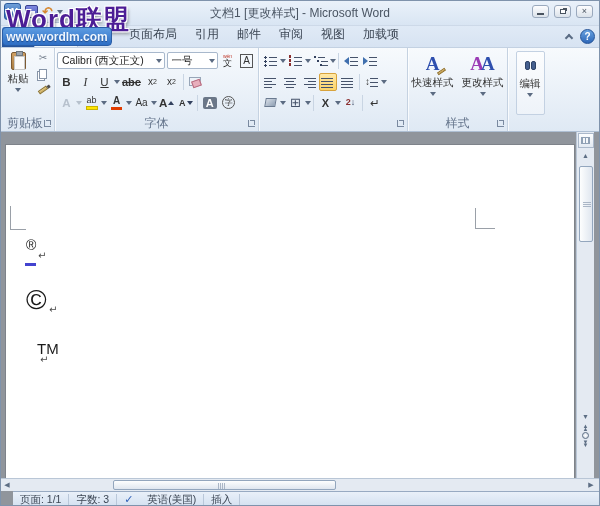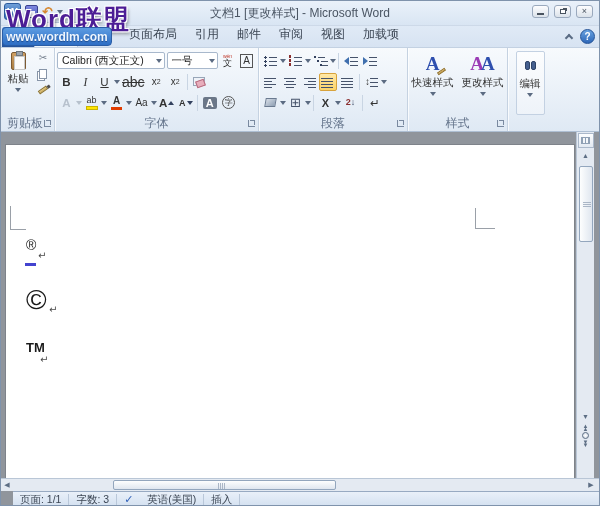--- a/index.html
+++ b/index.html
@@ -63,21 +63,21 @@
   .copy-ic{width:8px;height:10px;border:1px solid #8795a8;background:#fff;box-shadow:-2px 2px 0 -1px #fff,-2px 2px 0 0 #8795a8;}
   .painter{width:10px;height:4px;background:linear-gradient(#e9d08c,#c8a347);border:1px solid #8d7430;transform:rotate(-35deg);position:relative;}
   .painter::after{content:"";position:absolute;right:-4px;top:0;width:3px;height:3px;background:#4d4d4d;}
   
   .phon{display:flex;flex-direction:column;align-items:center;line-height:1;font-size:9px;color:#333;}
   .phon b{font-size:5px;color:#c0392b;font-weight:normal;}
   .boxA{border:1px solid #555;padding:0 2px;font-size:10px;line-height:12px;}
   .eraser{width:12px;height:9px;background:#eef2f8;border:1px solid #98a6b8;position:relative;}
   .eraser::after{content:"";position:absolute;right:-1px;bottom:-2px;width:7px;height:5px;background:#e8aebc;border:1px solid #b46a7e;transform:rotate(-20deg);}
   .u-btn{text-decoration:underline;}
-  .strike-btn{text-decoration:line-through;font-size:14px;}
+  .strike-btn{text-decoration:line-through;font-size:11px;font-weight:bold;}
   .gray-dis{color:#b7c1cd;}
   .hl-wrap{display:flex;flex-direction:column;align-items:center;line-height:1;}
   .hl-wrap .bar{width:12px;height:4px;background:#ffe400;border:1px solid #c9b400;margin-top:1px;}
   .fc-wrap{display:flex;flex-direction:column;align-items:center;line-height:1;font-weight:bold;}
   .fc-wrap .bar{width:11px;height:3px;background:#e03c00;margin-top:1px;}
   .tinyup{display:inline-block;width:0;height:0;border-left:3px solid transparent;border-right:3px solid transparent;border-bottom:4px solid #33415e;margin-left:1px;vertical-align:top;}
   .tinydn{display:inline-block;width:0;height:0;border-left:3px solid transparent;border-right:3px solid transparent;border-top:4px solid #33415e;margin-left:1px;vertical-align:bottom;}
   .shadeA{background:#6b7788;color:#fff;font-weight:bold;border-radius:2px;padding:0 3px;font-size:11px;}
   .circleZ{width:13px;height:13px;border:1px solid #555;border-radius:50%;font-size:8px;display:flex;align-items:center;justify-content:center;}
   
@@ -361,21 +361,20 @@
             <span class="car"></span>
           <span class="rbtn">
               <span class="sort-ic"><span style="color:#8a2f2f;">2</span><span>↓</span></span>
             </span>
           <span class="sep"></span>
           <span class="rbtn">
               <span style="font-family:'DejaVu Sans',sans-serif;">↵</span>
             </span>
         </div>
       </div>
-      <div class="glabel">段落</div>
       <span class="lnch"></span>
     </div>
 
     <div class="rgroup" style="width:100px;">
       <div class="rows" style="flex-direction:row;justify-content:center;">
         <div class="bigbtn">
           <span class="qs-icon"><span>A</span><i></i></span>
           <span class="blabel">快速样式</span>
           <span class="car" style="margin-top:2px;"></span>
         </div>
@@ -411,21 +410,21 @@
     <span class="cropmark" style="left:9px;top:74px;width:16px;height:24px;"></span>
     <span class="cropmark" style="left:474px;top:76px;width:20px;height:21px;"></span>
 
     <span class="sym" style="left:25px;top:105px;font-size:14px;">®</span>
     <span class="pilcrow" style="left:37px;top:118px;">↵</span>
     <span class="bluedash" style="left:24px;top:131px;"></span>
 
     <span class="sym" style="left:25px;top:152px;font-size:28px;">©</span>
     <span class="pilcrow" style="left:48px;top:172px;">↵</span>
 
-    <span class="sym" style="left:25px;top:208px;font-size:13px;font-weight:bold;">TM</span>
+    <span class="sym" style="left:36px;top:208px;font-size:15px;font-weight:normal;">TM</span>
     <span class="pilcrow" style="left:39px;top:222px;">↵</span>
   </div>
 
   <div class="vscol">
     <span class="ruler-btn">
         <span class="ruler-glyph"></span>
       </span>
     <span class="scroll-arrow">▲</span>
     <div class="vtrack">
       <span class="vthumb"></span>

